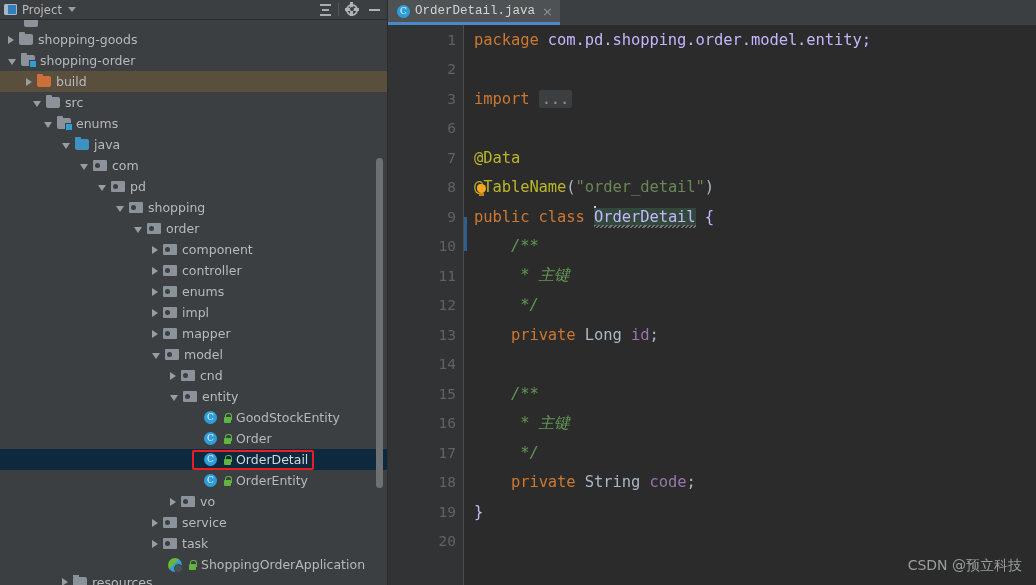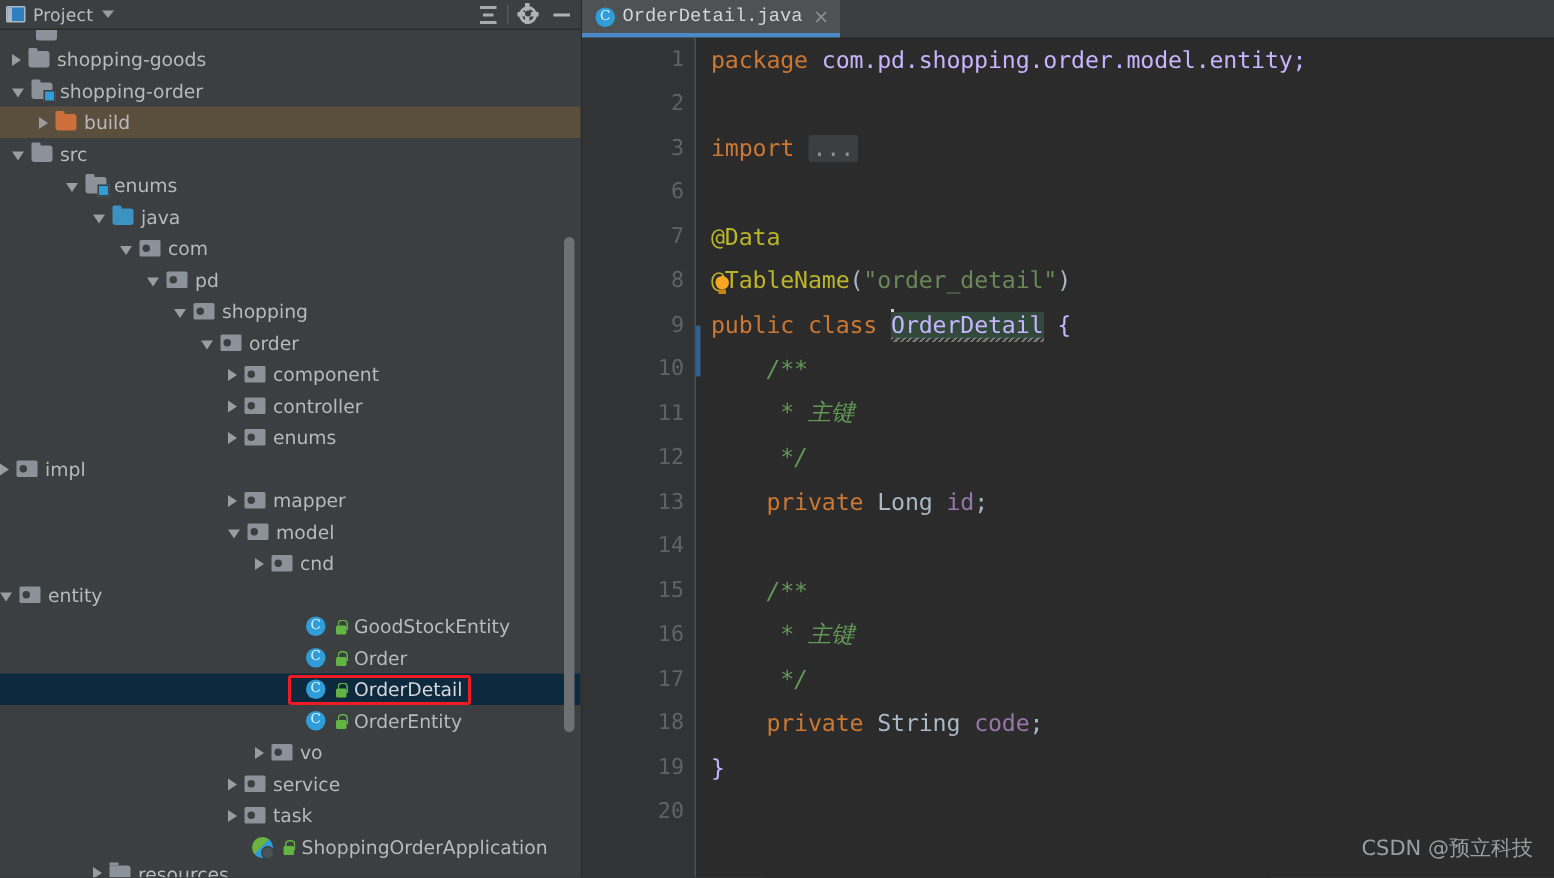--- a/index.html
+++ b/index.html
@@ -383,21 +383,21 @@
           <div class="row" style="padding-left: 8px;">
             <span class="arrow open"></span>
             <span class="ico ico-folder module"></span>
             <span class="label">shopping-order</span>
           </div>
           <div class="row hover" style="padding-left: 26px;">
             <span class="arrow "></span>
             <span class="ico ico-folder excluded"></span>
             <span class="label">build</span>
           </div>
-          <div class="row" style="padding-left: 8px;">
+          <div class="row" style="padding-left: 33px;">
             <span class="arrow open"></span>
             <span class="ico ico-folder"></span>
             <span class="label">src</span>
           </div>
           <div class="row" style="padding-left: 44px;">
             <span class="arrow open"></span>
             <span class="ico ico-folder module"></span>
             <span class="label">enums</span>
           </div>
           <div class="row" style="padding-left: 62px;">
@@ -433,41 +433,41 @@
           <div class="row" style="padding-left: 152px;">
             <span class="arrow "></span>
             <span class="ico ico-pkg"></span>
             <span class="label">controller</span>
           </div>
           <div class="row" style="padding-left: 152px;">
             <span class="arrow "></span>
             <span class="ico ico-pkg"></span>
             <span class="label">enums</span>
           </div>
-          <div class="row" style="">
+          <div class="row" style="padding-left: 152px;">
             <span class="arrow "></span>
             <span class="ico ico-pkg"></span>
             <span class="label">impl</span>
           </div>
           <div class="row" style="padding-left: 152px;">
             <span class="arrow "></span>
             <span class="ico ico-pkg"></span>
             <span class="label">mapper</span>
           </div>
           <div class="row" style="padding-left: 152px;">
             <span class="arrow open"></span>
             <span class="ico ico-pkg"></span>
             <span class="label">model</span>
           </div>
           <div class="row" style="padding-left: 170px;">
             <span class="arrow "></span>
             <span class="ico ico-pkg"></span>
             <span class="label">cnd</span>
           </div>
-          <div class="row" style="">
+          <div class="row" style="padding-left: 170px;">
             <span class="arrow open"></span>
             <span class="ico ico-pkg"></span>
             <span class="label">entity</span>
           </div>
           <div class="row" style="padding-left: 188px;">
             <span class="arrow none"></span>
             <span class="ico ico-class">C</span>
             <span class="ico-lock"></span>
             <span class="label">GoodStockEntity</span>
           </div>

